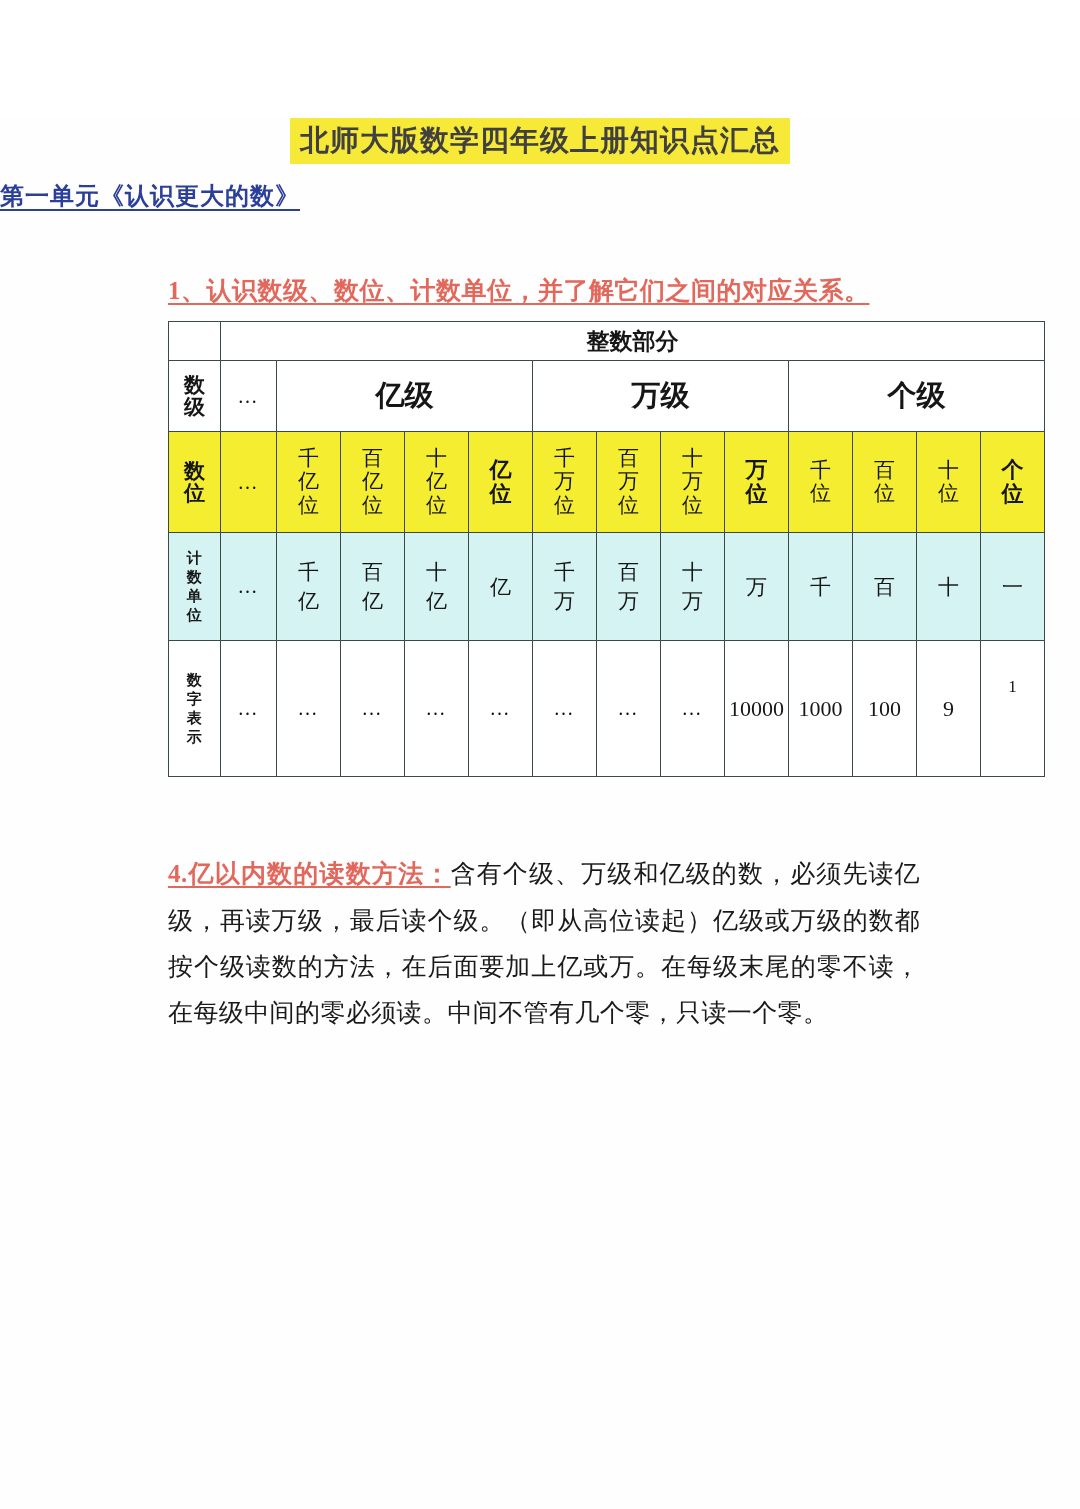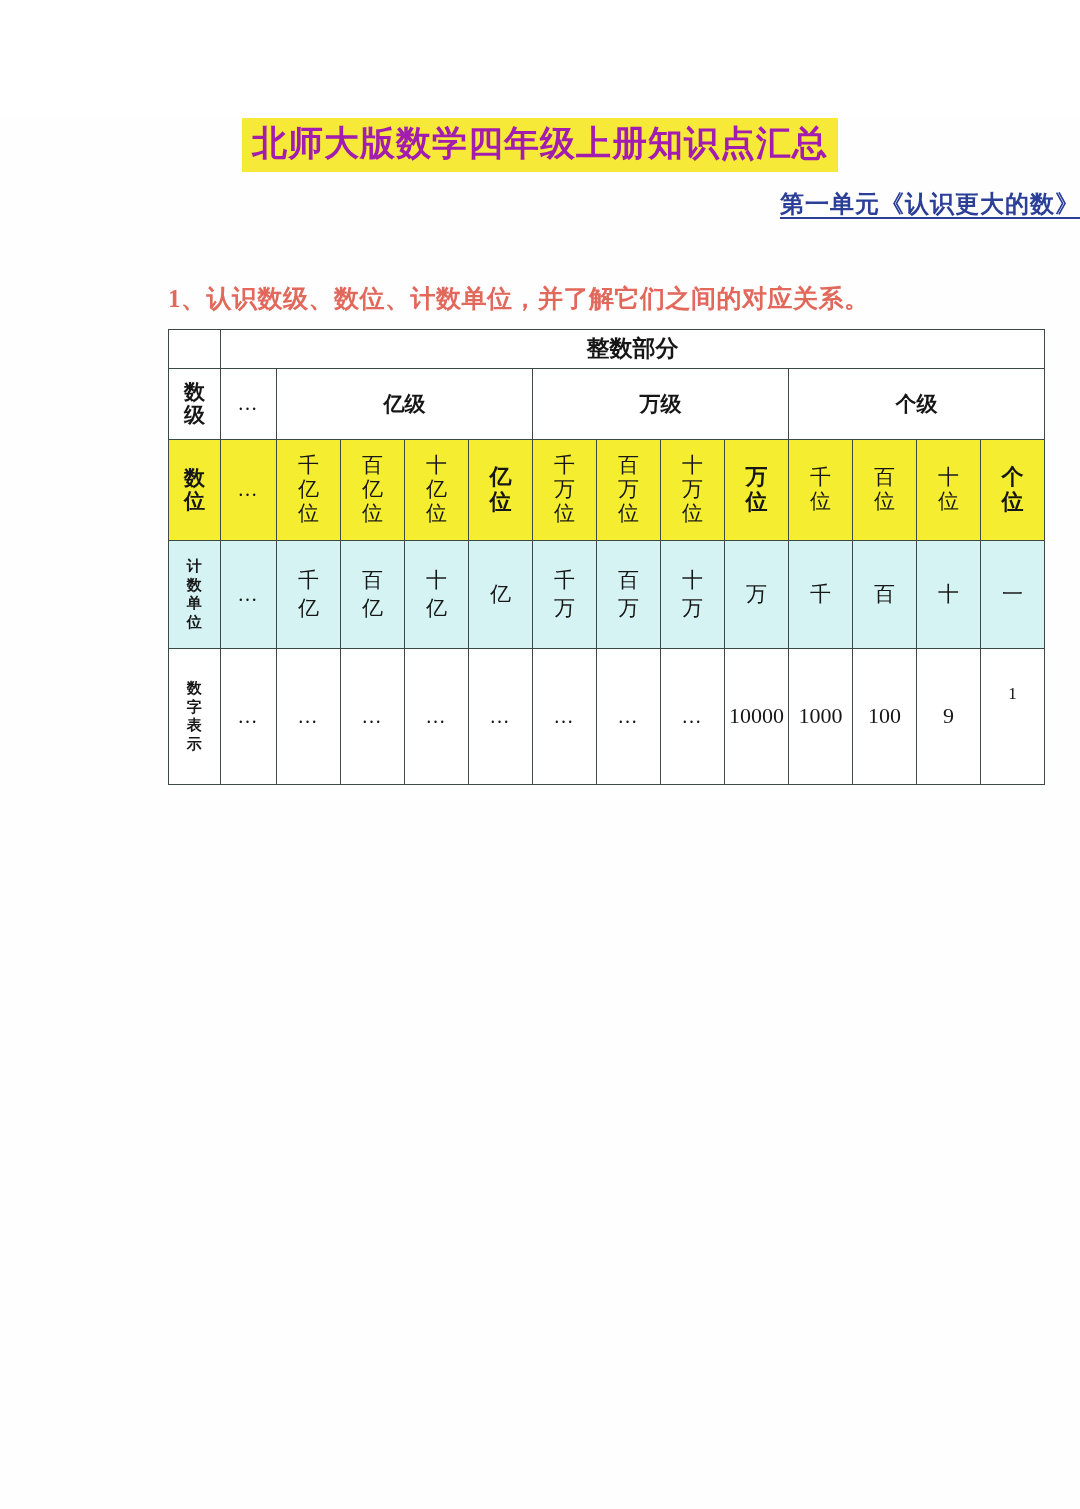--- a/index.html
+++ b/index.html
@@ -23,30 +23,30 @@
   }
 
   
   .title-wrap {
     text-align: center;
     margin-top: 118px;
   }
   .doc-title {
     display: inline-block;
     background: #F7E938;
-    color: #a21caf;
+    color: #404040;
     font-family: "Liberation Serif", "DejaVu Serif", serif;
     font-weight: bold;
-    font-size: 35px;
+    font-size: 29px;
     letter-spacing: 1px;
     padding: 4px 10px 6px 10px;
     line-height: 1.25;
   }
   .subtitle-wrap {
-    text-align: right;
+    text-align: left;
     margin-top: 16px;
   }
   .doc-subtitle {
     display: inline-block;
     color: #2b3f98;
     font-weight: bold;
     font-size: 24px;
     text-decoration: underline;
     text-underline-offset: 5px;
     letter-spacing: 1px;
@@ -54,20 +54,21 @@
 
   
   .section {
     margin: 0 0 0 0;
     padding: 0 160px 0 168px;
   }
   .sec-head {
     color: #E2685C;
     font-weight: bold;
     font-size: 25px;
+    text-decoration: underline;
     text-underline-offset: 4px;
     letter-spacing: 0.5px;
     white-space: nowrap;
   }
   .para {
     font-size: 25px;
     color: #1a1a1a;
     line-height: 1.85;
     text-align: justify;
     letter-spacing: 0.4px;
@@ -106,21 +107,21 @@
 
   .c-label { width: 52px; }
   .c-ell   { width: 56px; }
   .c-col   { width: 64px; }
 
   .hdr-int {
     font-size: 23px;
     font-weight: bold;
   }
   .lvl {
-    font-size: 21px;
+    font-size: 29px;
     font-weight: bold;
   }
   .vlabel {
     font-size: 21px;
     font-weight: bold;
     line-height: 1.08;
     display: block;
   }
   .vlabel.small {
     font-size: 15px;
@@ -300,14 +301,17 @@
         <td class="numcell">100</td>
         <td class="numcell">9</td>
         <td class="numcell one">1</td>
       </tr>
     </tbody>
       </table>
   </div>
 
 
 
+  <div class="section" id="sec4">
+    <p class="para"><span class="sec-head">4.亿以内数的读数方法：</span><span class="blk">含有个级、万级和亿级的数，必须先读亿级，再读万级，最后读个级。（即从高位读起）亿级或万级的数都按个级读数的方法，在后面要加上亿或万。在每级末尾的零不读，在每级中间的零必须读。中间不管有几个零，只读一个零。</span></p>
+  </div>
 
 </div>
 
 </body></html>

